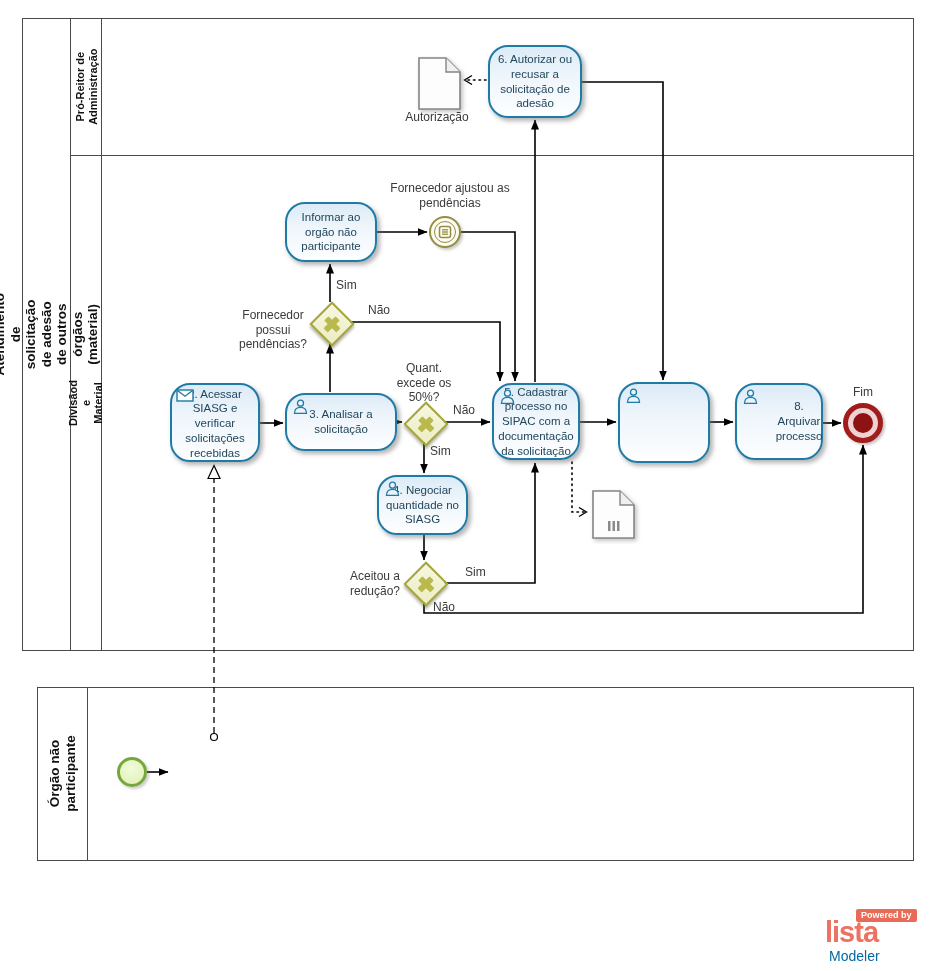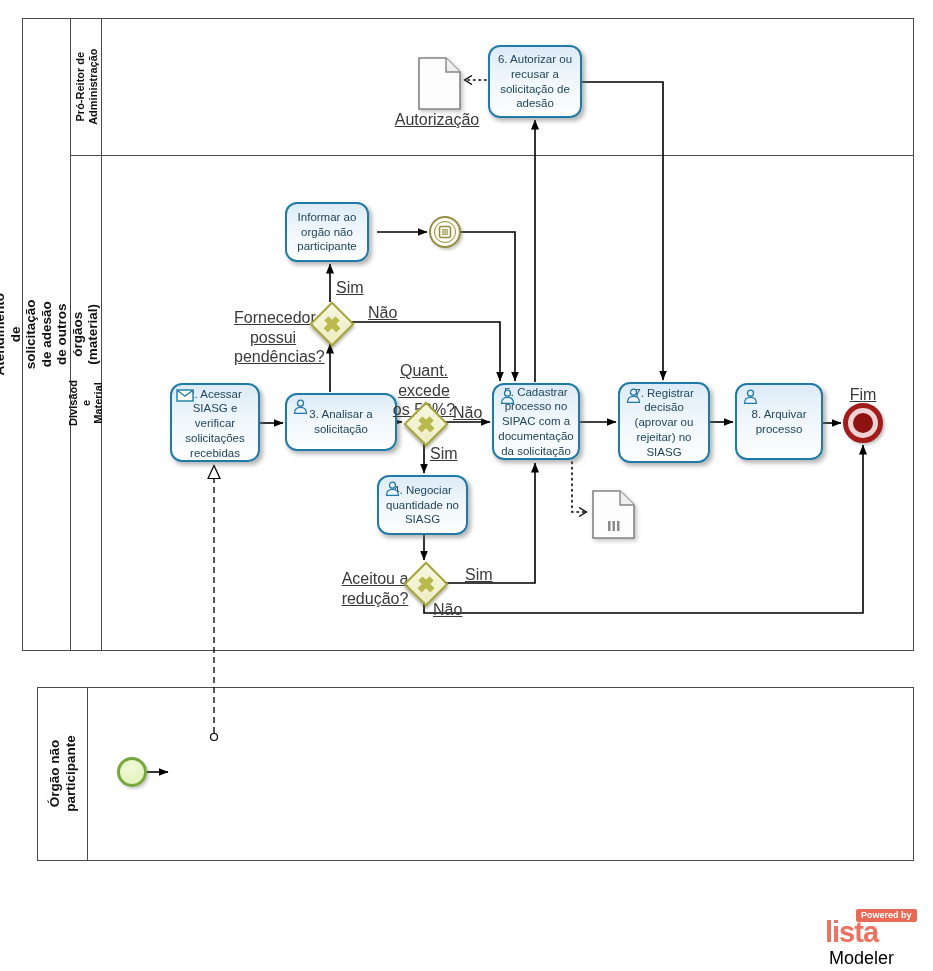--- a/index.html
+++ b/index.html
@@ -8,21 +8,21 @@
   
   .pool{position:absolute;border:1px solid #4a4a4a;background:transparent;}
   .divline{position:absolute;background:#4a4a4a;}
   .vwrap{position:absolute;display:flex;align-items:center;justify-content:center;overflow:visible;}
   .vtext{transform:rotate(-90deg);text-align:center;font-weight:bold;color:#111;line-height:1.15;}
   .pool-title{font-size:13.5px;width:632px;}
   .lane-label{font-size:11px;width:137px;}
   .lane2-label{font-size:11px;width:493px;}
   .pool2-label{font-size:13.5px;width:171px;}
   
-  .task{position:absolute;border:2px solid #1f7aa6;border-radius:12px;
+  .task{position:absolute;border:2px solid #1f7aa6;border-radius:20px;
         background:linear-gradient(180deg,#dcebf7 0%,#eef5fb 40%,#fdfeff 100%);
         box-shadow:2.5px 3px 4px rgba(110,110,110,.5);
         display:flex;align-items:center;justify-content:center;text-align:center;
         font-size:11.5px;line-height:1.28;color:#22475c;padding:2px 3px;box-sizing:border-box;}
   .task .node-icon{position:absolute;left:4px;top:4px;}
   
   .gw{position:absolute;width:28px;height:28px;transform:rotate(45deg);
       border:2px solid #a5a53a;background:linear-gradient(135deg,#f7f7e2,#ecedc2);
       box-shadow:2px 2px 3px rgba(90,90,60,.45);display:flex;align-items:center;justify-content:center;}
   .gw .xbar{position:absolute;background:#b9b94d;border-radius:1px;}
@@ -35,30 +35,30 @@
   .end-ev{position:absolute;width:30px;height:30px;border:5px solid #a21c1c;border-radius:50%;
           background:#efd3d3;box-shadow:2px 2px 3px rgba(120,120,120,.45);
           display:flex;align-items:center;justify-content:center;}
   .end-ev .core{width:20px;height:20px;border-radius:50%;background:#8e1212;}
   .mid-ev{position:absolute;width:28px;height:28px;border:2px solid #968d45;border-radius:50%;
           background:#fcfcf2;box-shadow:2px 2px 3px rgba(120,120,100,.4);
           display:flex;align-items:center;justify-content:center;}
   .mid-ev .inner{width:22px;height:22px;border:1.5px solid #968d45;border-radius:50%;
           display:flex;align-items:center;justify-content:center;box-sizing:border-box;}
   
-  .lbl{position:absolute;font-size:16px;color:#3a3a3a;line-height:1.22;text-decoration:underline;}
+  .lbl{position:absolute;font-size:12px;color:#3a3a3a;line-height:1.22;}
   .lbl.c{text-align:center;}
   
   .doc{position:absolute;filter:drop-shadow(2.5px 2.5px 2px rgba(140,140,140,.55));}
   
   .brand-powered{position:absolute;left:856px;top:909px;background:#e96a56;color:#fff;
                  font-size:9px;padding:1px 5px 2px 5px;border-radius:2px;font-weight:bold;}
   .brand-name{position:absolute;left:825px;top:916px;font-size:29px;font-weight:bold;
               color:#ed7262;letter-spacing:-1px;}
-  .brand-product{position:absolute;left:829px;top:948px;font-size:18px;color:#000000;}
+  .brand-product{position:absolute;left:829px;top:948px;font-size:14px;color:#0369a1;}
   svg.wires{position:absolute;left:0;top:0;pointer-events:none;}
 </style>
 </head>
 <body>
 
 <div id="canvas">
 
   <div class="pool" style="left:22px;top:18px;width:890px;height:631px;"></div>
   <div class="divline" style="left:70px;top:18px;width:1px;height:632px;"></div>
   <div class="divline" style="left:101px;top:18px;width:1px;height:632px;"></div>
@@ -125,24 +125,25 @@
       <path d="M1,1 L28,1 L42,15 L42,52 L1,52 Z" fill="#fdfdfd" stroke="#858585" stroke-width="1.6"></path>
       <path d="M28,1 L28,15 L42,15" fill="#efefef" stroke="#858585" stroke-width="1.4"></path>
     </svg>
   </div>
   <div class="lbl c" style="left:393px;top:110px;width:88px;">Autorização</div>
 
   <div class="task" style="left:488px;top:45px;width:94px;height:73px;">
     <span>6. Autorizar ou recusar a solicitação de adesão</span>
   </div>
 
-  <div class="task" style="left:285px;top:202px;width:84px;height:60px;">
+  <div class="task" style="left:285px;top:202px;width:92px;height:60px;">
     <span>Informar ao orgão não participante</span>
   </div>
 
+  <div class="lbl c" style="left:375px;top:181px;width:150px;">Fornecedor ajustou as pendências</div>
   <div class="mid-ev" style="left:429px;top:216px;">
     <div class="inner">
       <svg width="14" height="14" viewBox="0 0 14 14">
         <rect x="1.5" y="1.5" width="11" height="11" rx="2" fill="none" stroke="#968d45" stroke-width="1.5"></rect>
         <line x1="4" y1="4.8" x2="10" y2="4.8" stroke="#968d45" stroke-width="1.3"></line>
         <line x1="4" y1="7" x2="10" y2="7" stroke="#968d45" stroke-width="1.3"></line>
         <line x1="4" y1="9.2" x2="10" y2="9.2" stroke="#968d45" stroke-width="1.3"></line>
       </svg>
     </div>
   </div>
@@ -221,24 +222,23 @@
     </svg>
   </div>
 
   <div class="task" style="left:618px;top:382px;width:92px;height:81px;">
     <span class="node-icon">
       <svg width="19" height="15" viewBox="0 0 19 15">
         <circle cx="9.5" cy="4.2" r="3" fill="#eaf3fa" stroke="#1f7aa6" stroke-width="1.3"></circle>
         <path d="M3.5,14.3 C3.5,9.6 6.3,8.3 9.5,8.3 C12.7,8.3 15.5,9.6 15.5,14.3 Z" fill="#eaf3fa" stroke="#1f7aa6" stroke-width="1.3"></path>
       </svg>
     </span>
-    <span>7. Registrar decisão (aprovar ou rejeitar) no SIASG</span>
-  </div>
-
-  <div class="task" style="left:735px;top:383px;width:88px;height:77px;">
+  </div>
+
+  <div class="task" style="left:735px;top:383px;width:88px;height:77px;padding-left:43px;">
     <span class="node-icon">
       <svg width="19" height="15" viewBox="0 0 19 15">
         <circle cx="9.5" cy="4.2" r="3" fill="#eaf3fa" stroke="#1f7aa6" stroke-width="1.3"></circle>
         <path d="M3.5,14.3 C3.5,9.6 6.3,8.3 9.5,8.3 C12.7,8.3 15.5,9.6 15.5,14.3 Z" fill="#eaf3fa" stroke="#1f7aa6" stroke-width="1.3"></path>
       </svg>
     </span>
     <span>8. Arquivar processo</span>
   </div>
 
   <div class="lbl c" style="left:843px;top:385px;width:40px;font-weight:normal;">Fim</div>

